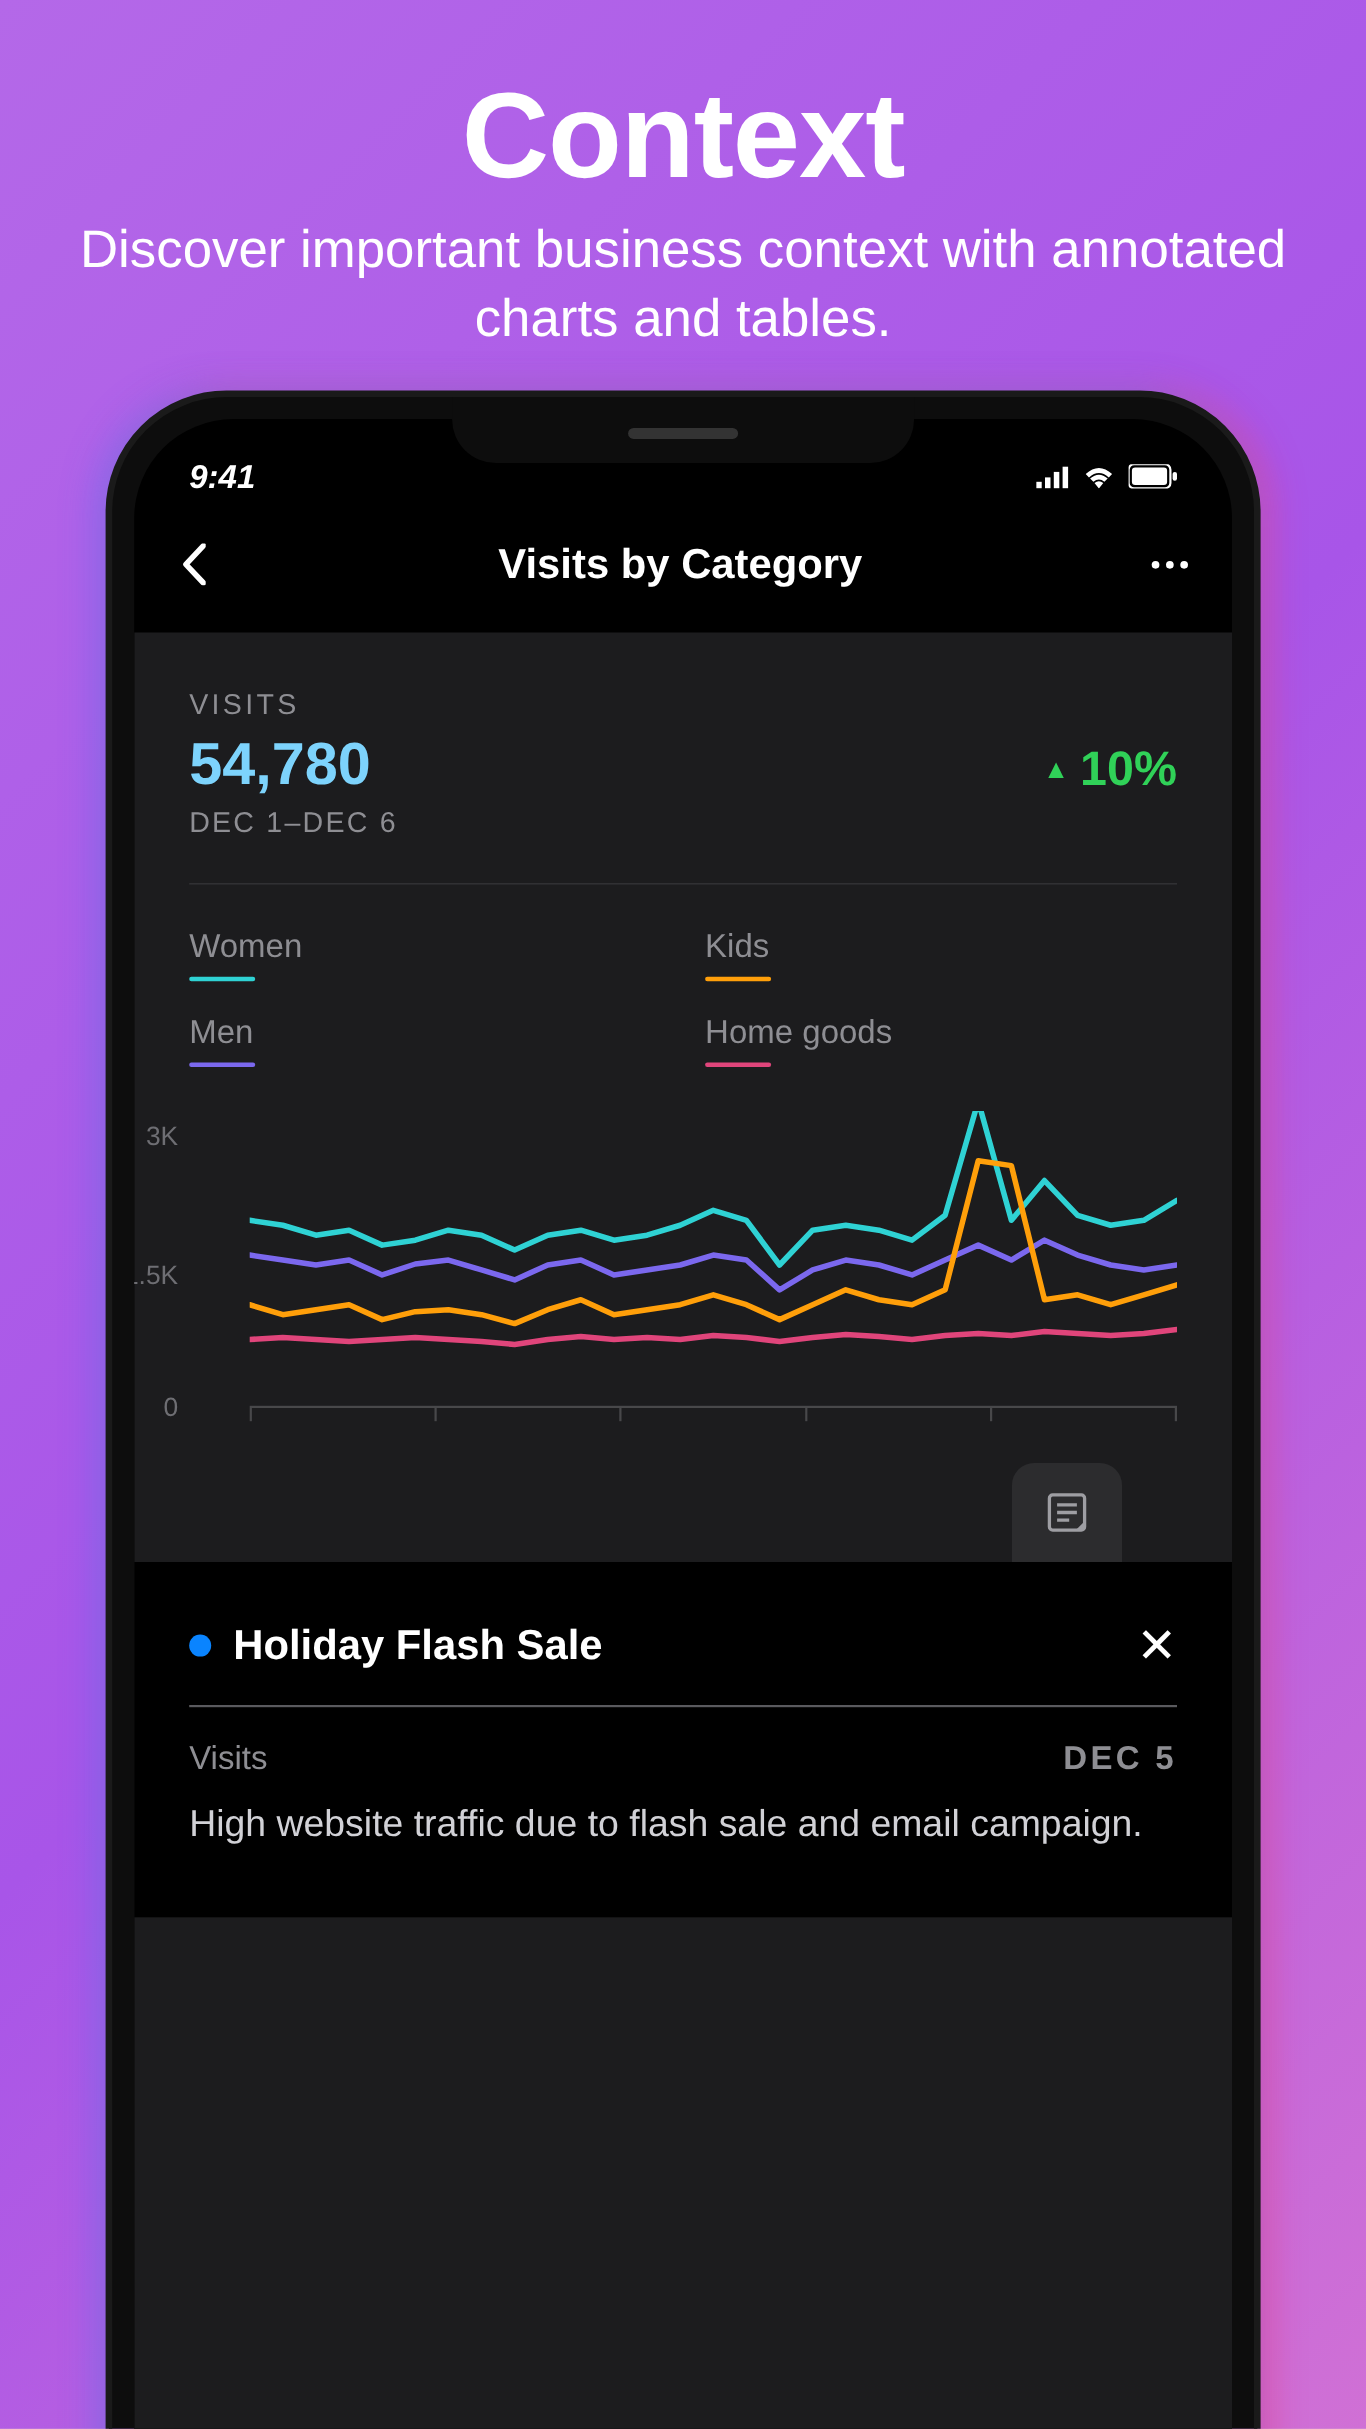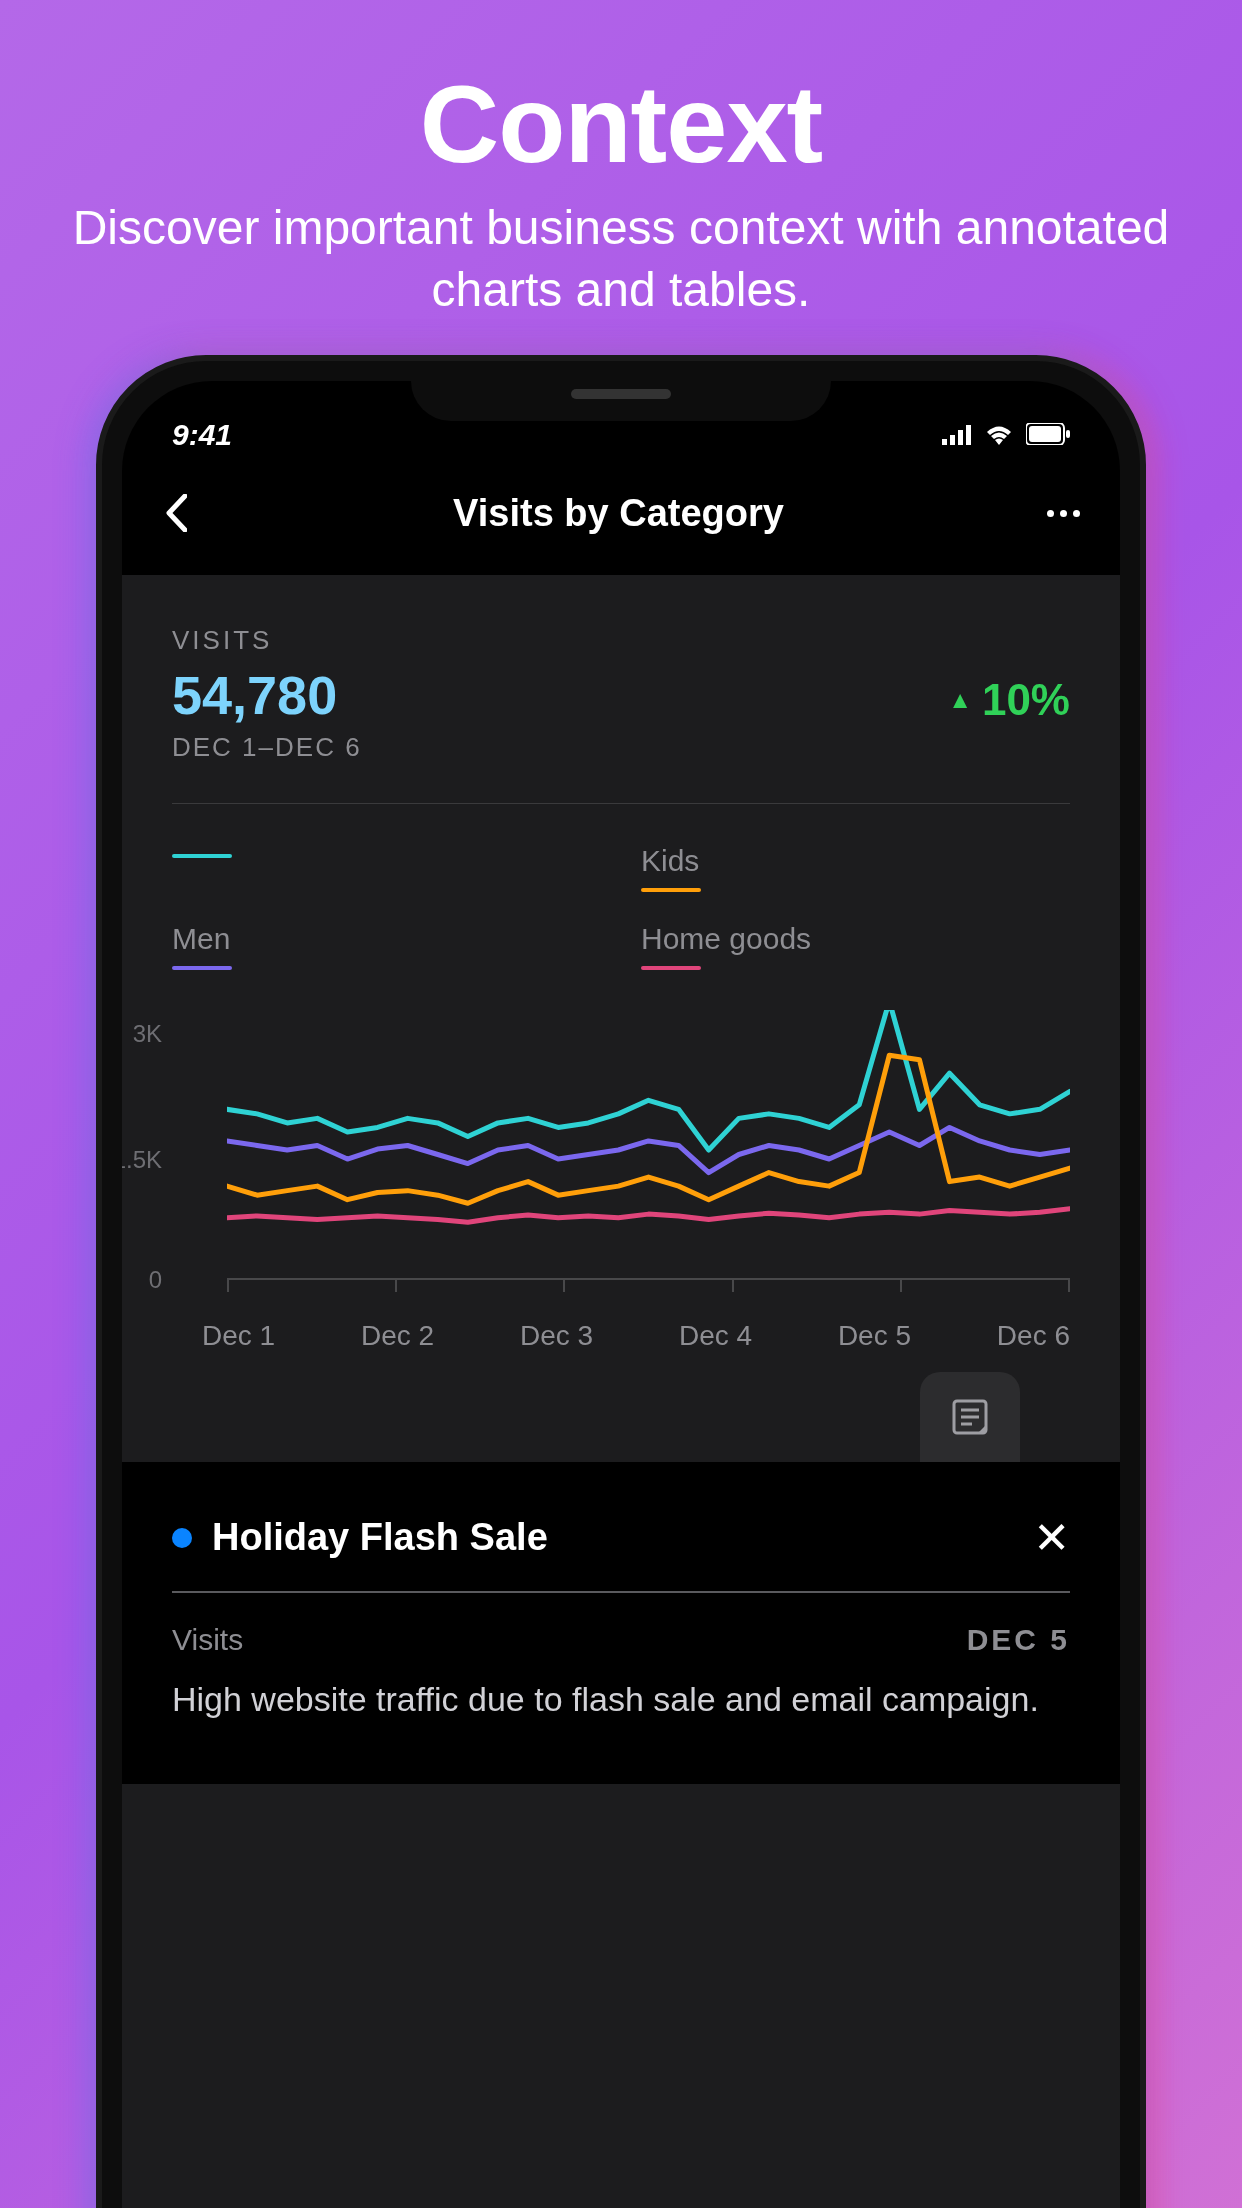--- a/index.html
+++ b/index.html
@@ -257,20 +257,21 @@
           <div class="metric-date">DEC 1–DEC 6</div>
         </div>
         <div class="metric-change">
           <span class="change-arrow">▲</span>
           <span>10%</span>
         </div>
       </div>
 
       <div class="legend" id="legend-container">
           <div class="legend-item">
+            <div>Women</div>
             <div class="legend-swatch" style="background: rgb(47, 210, 212);"></div>
           </div>
           <div class="legend-item">
             <div>Kids</div>
             <div class="legend-swatch" style="background: rgb(255, 159, 10);"></div>
           </div>
           <div class="legend-item">
             <div>Men</div>
             <div class="legend-swatch" style="background: rgb(123, 104, 238);"></div>
           </div>
@@ -295,28 +296,20 @@
         <div class="x-axis-line"></div>
         <div class="x-ticks" id="x-ticks">
             <div class="x-tick"></div>
             <div class="x-tick"></div>
             <div class="x-tick"></div>
             <div class="x-tick"></div>
             <div class="x-tick"></div>
             <div class="x-tick"></div>
           </div>
       </div>
-      <div class="x-labels" id="x-labels">
-          <div>Dec 1</div>
-          <div>Dec 2</div>
-          <div>Dec 3</div>
-          <div>Dec 4</div>
-          <div>Dec 5</div>
-          <div>Dec 6</div>
-        </div>
 
       <div class="annotation-toggle">
         <svg width="44" height="44" viewBox="0 0 44 44">
           <rect x="6" y="6" width="32" height="32" rx="3" fill="none" stroke="#9e9ea3" stroke-width="3"></rect>
           <line x1="13" y1="15" x2="31" y2="15" stroke="#9e9ea3" stroke-width="3"></line>
           <line x1="13" y1="22" x2="31" y2="22" stroke="#9e9ea3" stroke-width="3"></line>
           <line x1="13" y1="29" x2="24" y2="29" stroke="#9e9ea3" stroke-width="3"></line>
           <path d="M30 38 L38 30 L38 38 Z" fill="#9e9ea3"></path>
         </svg>
       </div>

